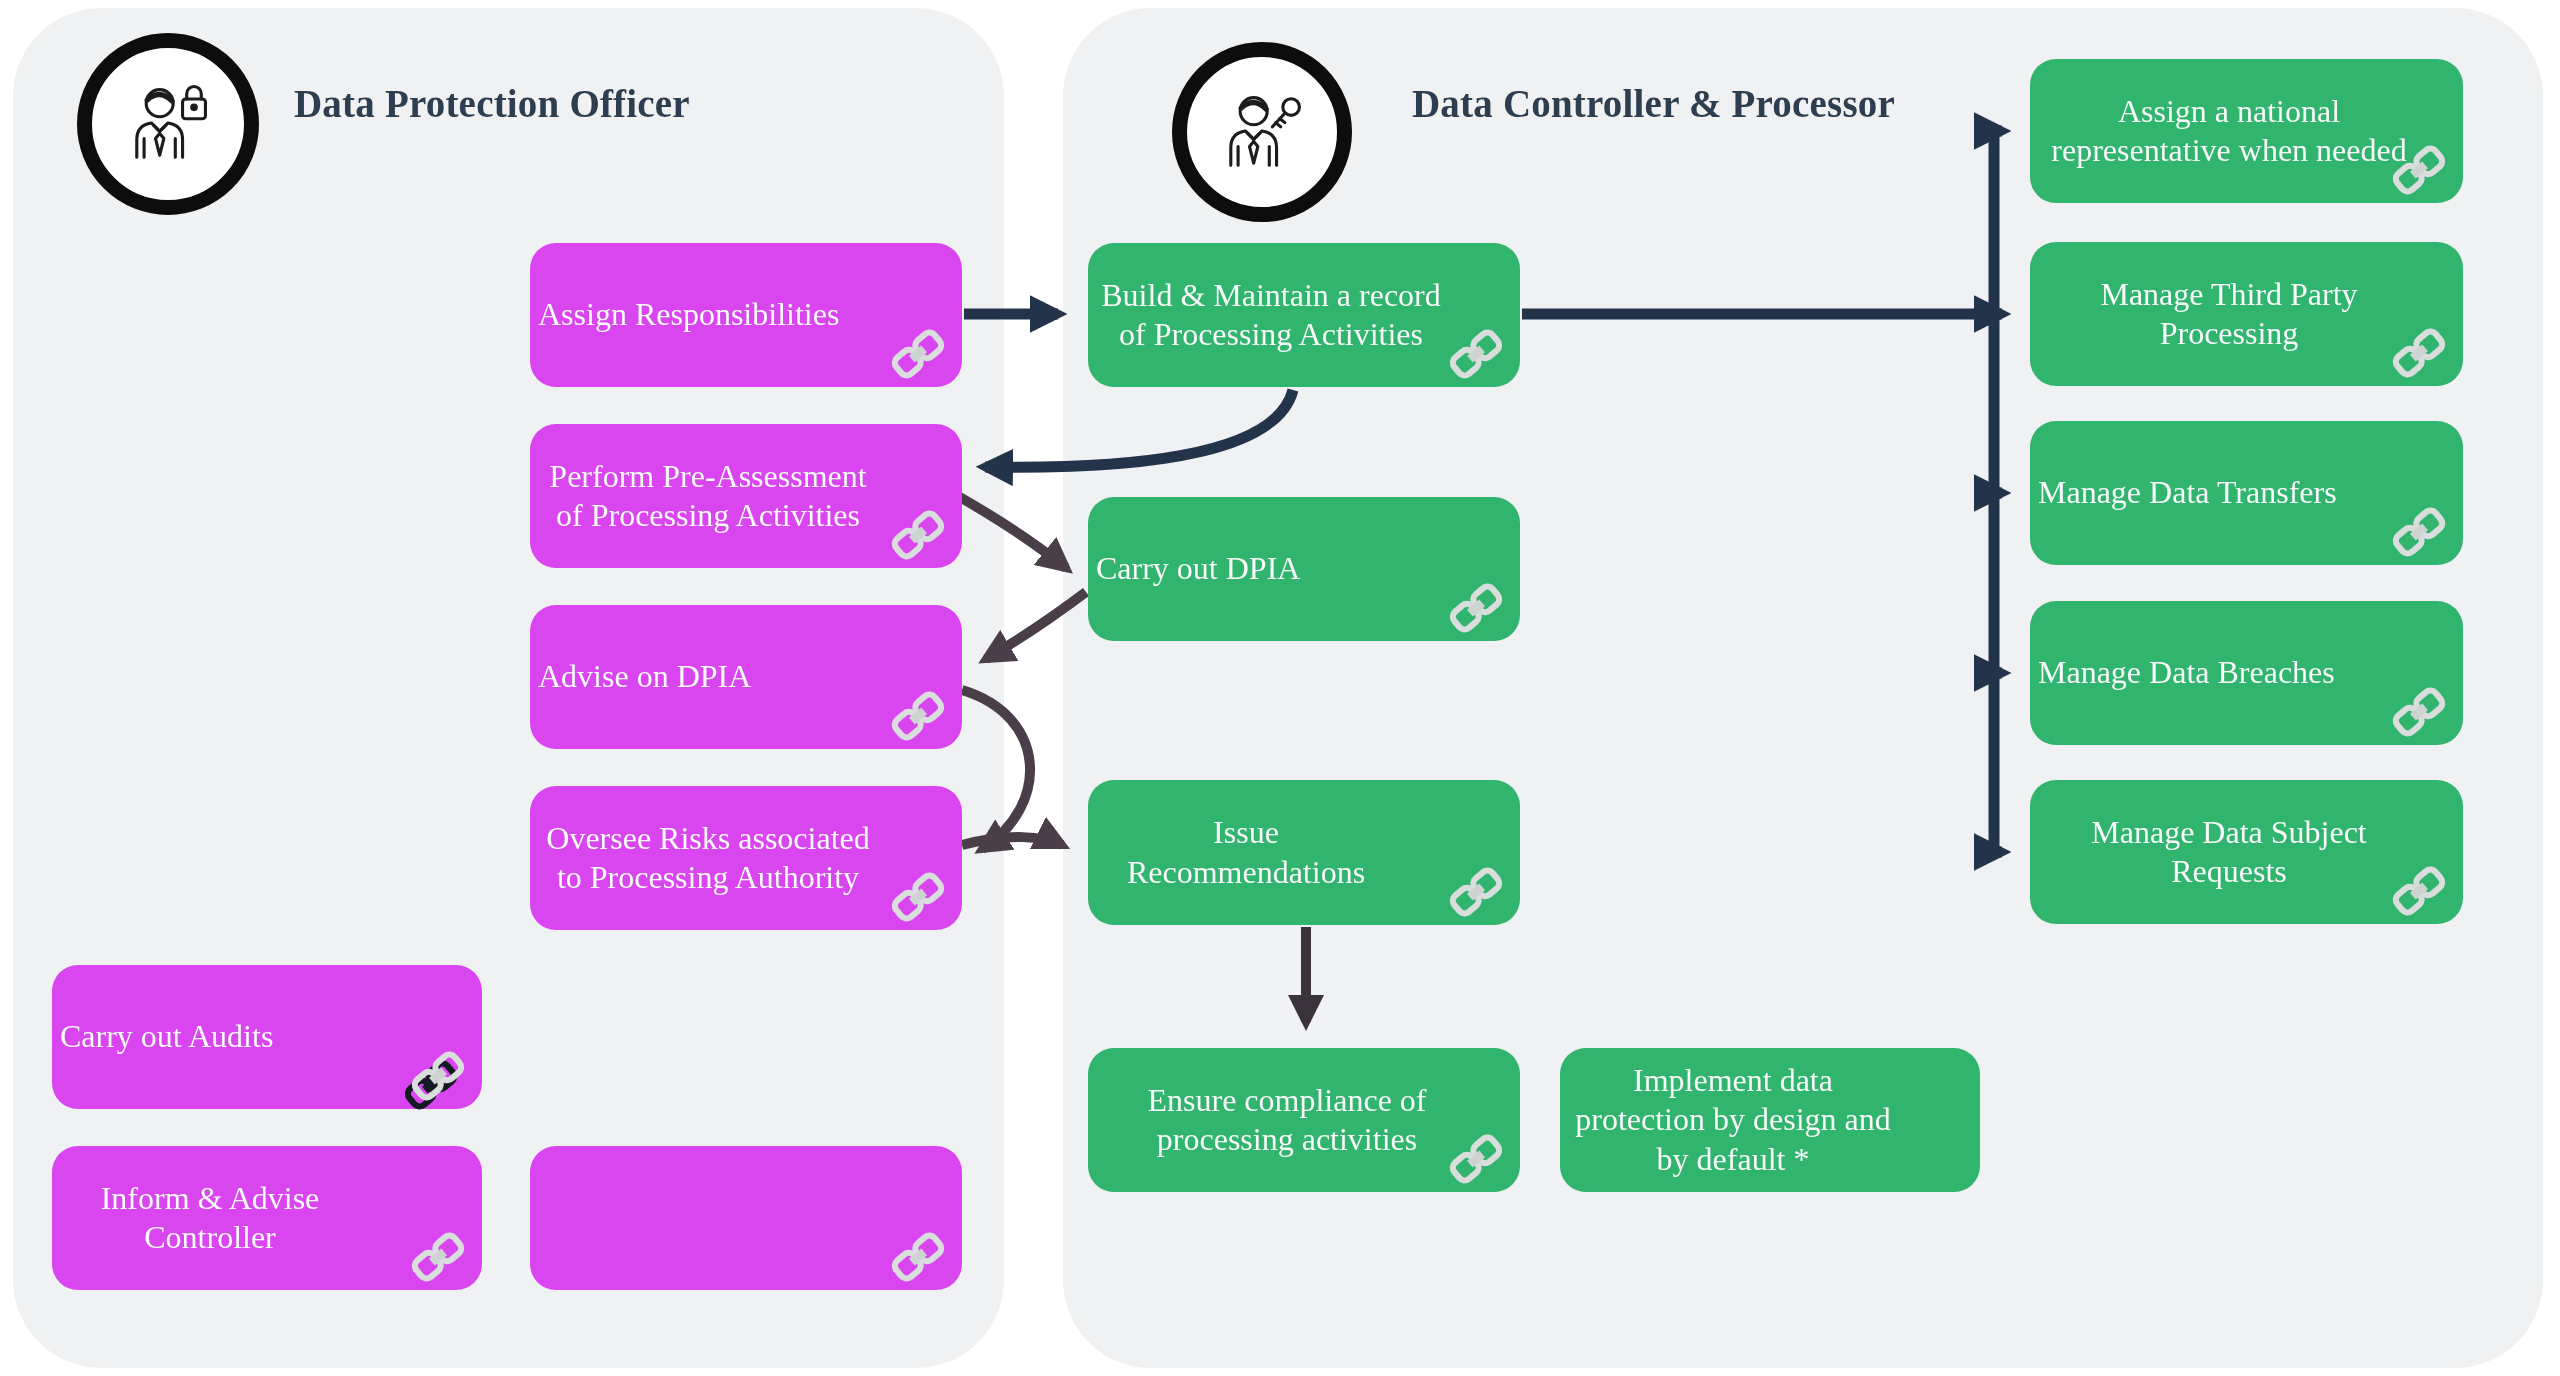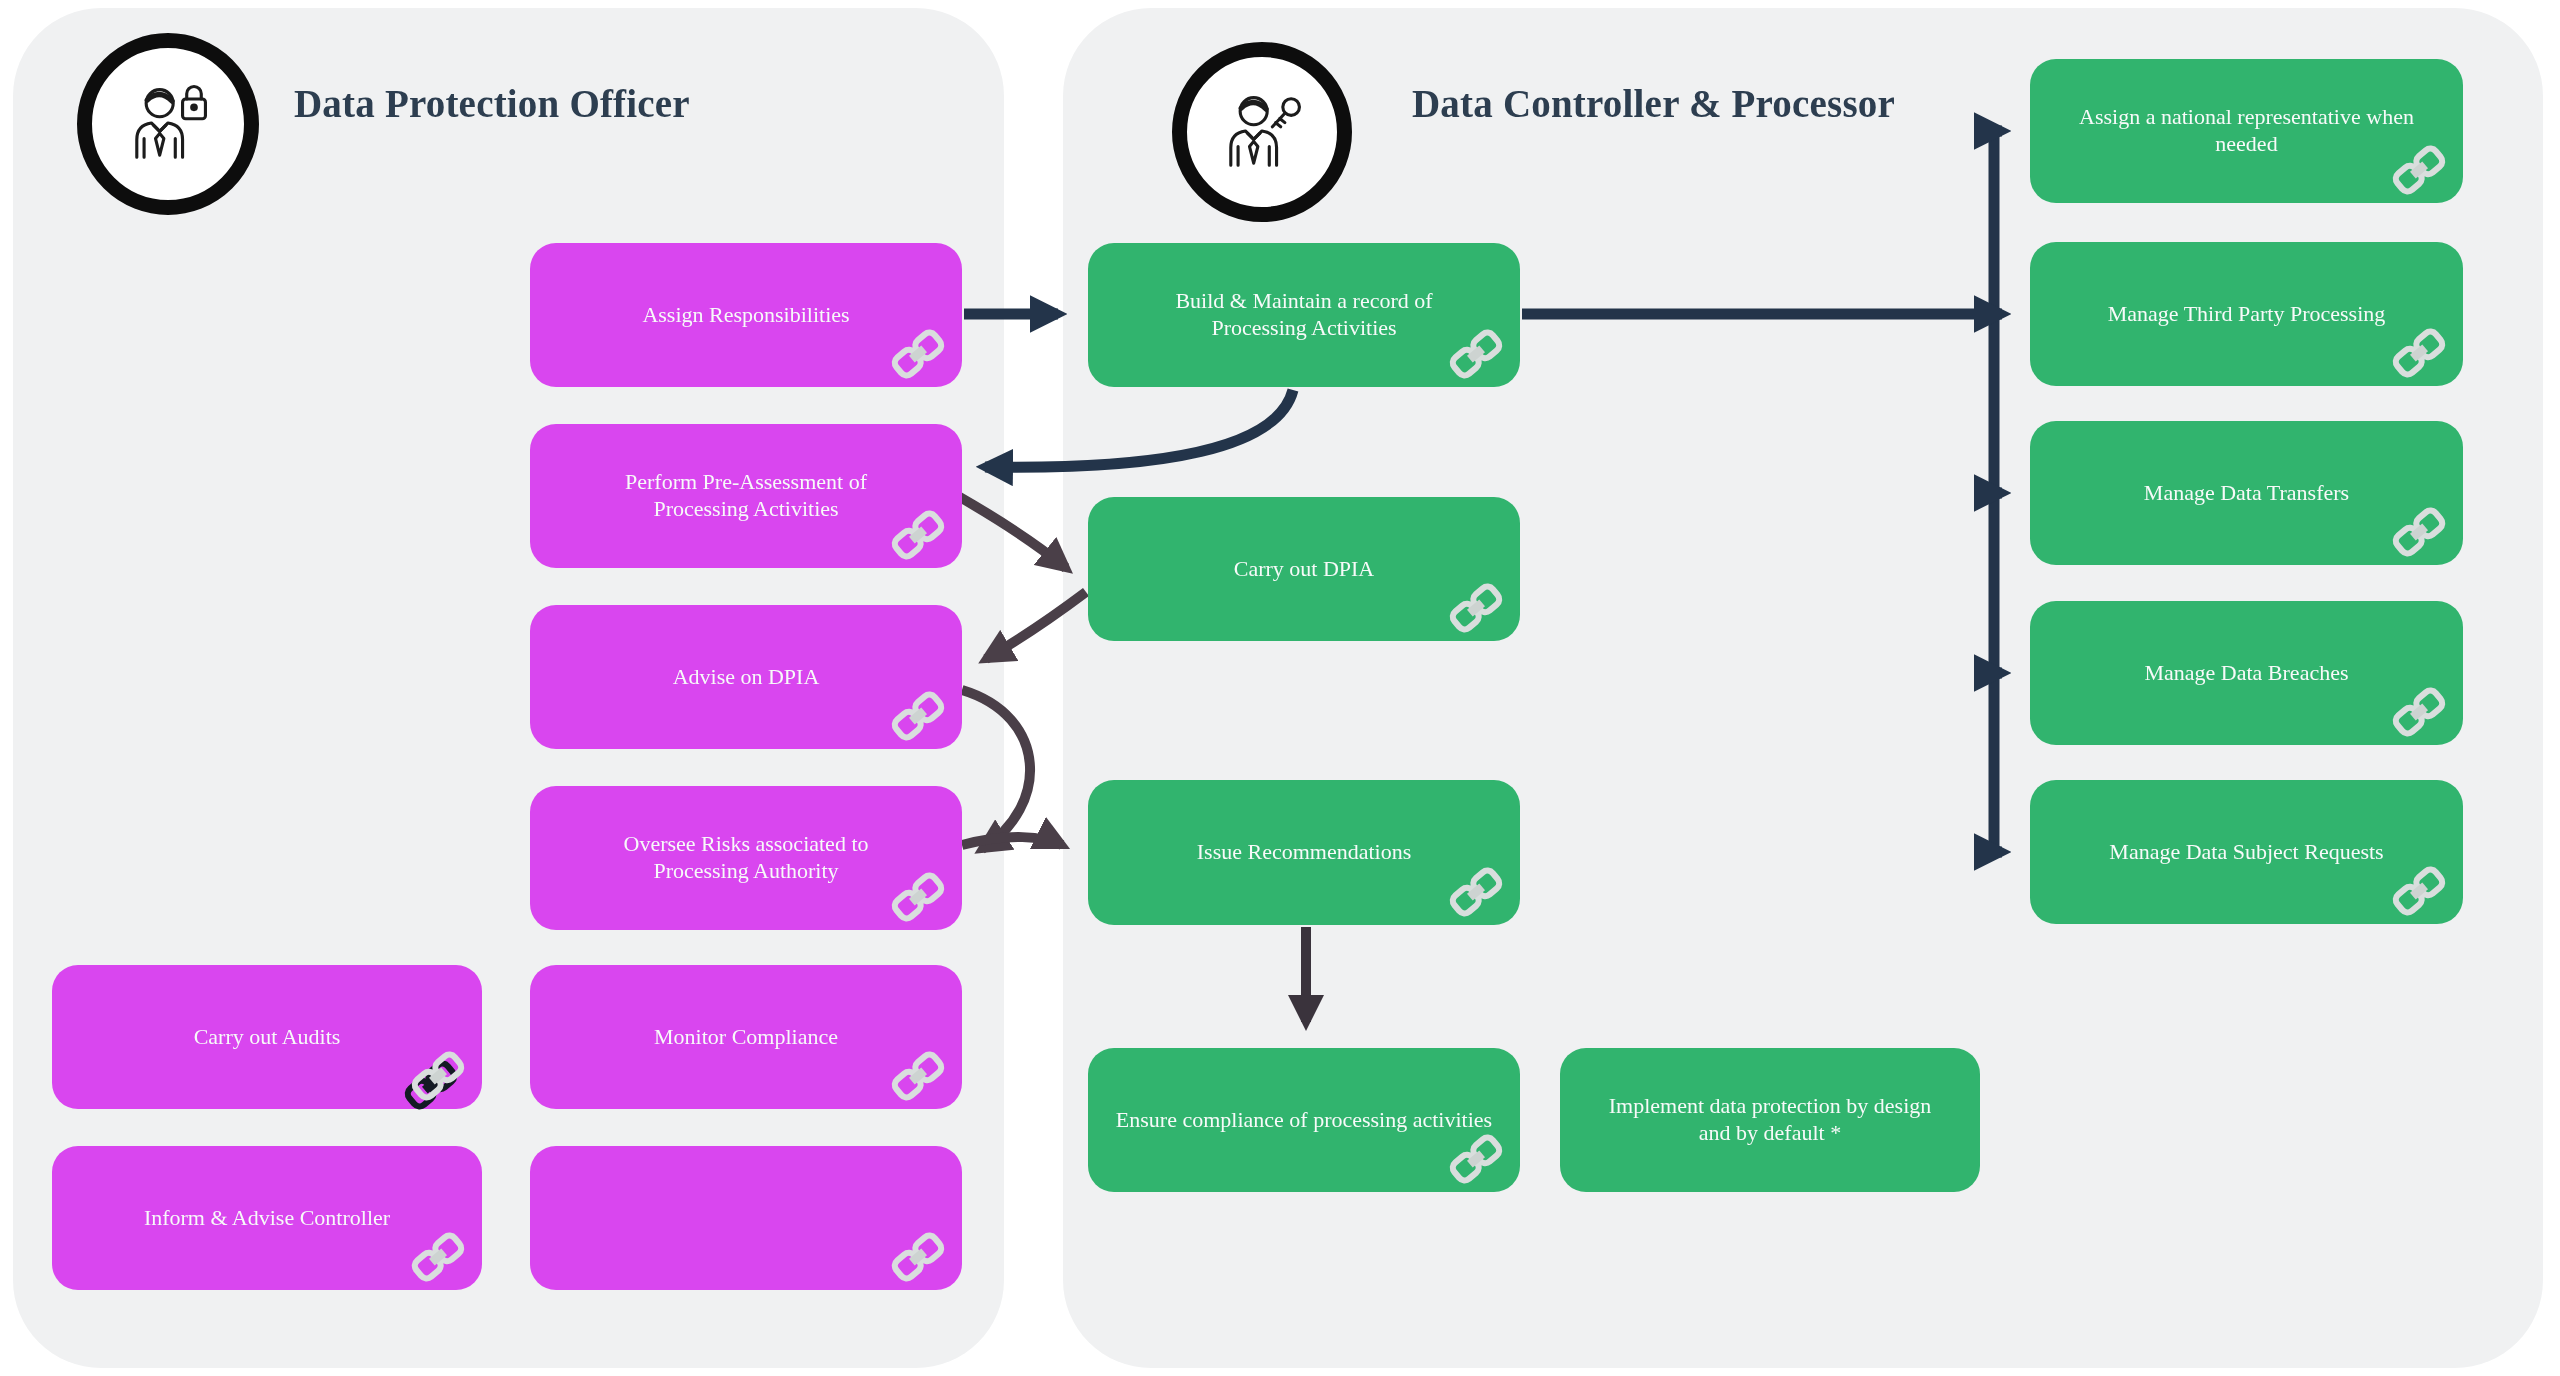--- a/index.html
+++ b/index.html
@@ -10,22 +10,22 @@
   .panel{position:absolute;background:#f0f1f2;border-radius:88px;}
   .role-circle{
     position:absolute;background:#ffffff;border:15px solid #0d0d0d;border-radius:50%;
     display:flex;align-items:center;justify-content:center;box-sizing:border-box;
   }
   .role-title{
     position:absolute;font-weight:bold;font-size:39px;color:#2d3e50;letter-spacing:.2px;
     white-space:nowrap;
   }
   .node{
-    position:absolute;border-radius:26px;display:flex;align-items:center;justify-content:center;
-    text-align:center;color:#f7faf9;font-size:22px;line-height:1.22;box-sizing:border-box;
+    position:absolute;border-radius:26px;display:flex;align-items:center;justify-content:flex-start;
+    text-align:center;color:#f7faf9;font-size:32px;line-height:1.22;box-sizing:border-box;
   }
   .node.dark{background:#d946ef;}
   .node.green{background:#31b46e;}
   .node .label{max-width:382px;padding:0 8px;}
   .node .label.w350{max-width:350px;}
   .node .label.w340{max-width:340px;}
   .node .label.w330{max-width:330px;}
   .node .label.w300{max-width:300px;}
   .link-icon{position:absolute;right:15px;bottom:8px;width:58px;height:50px;}
   .link-icon.shadowed{filter:drop-shadow(-7px 9px 0 #141a24);}
@@ -140,26 +140,20 @@
     <svg class="link-icon" viewBox="0 0 64 56">
         <use href="#chain-glyph"></use>
       </svg>
   </div>
   <div class="node dark" style="left:52px;top:965px;width:430px;height:144px;">
     <span class="label">Carry out Audits</span>
     <svg class="link-icon shadowed" viewBox="0 0 64 56">
         <use href="#chain-glyph"></use>
       </svg>
   </div>
-  <div class="node dark" style="left:530px;top:965px;width:432px;height:144px;">
-    <span class="label">Monitor Compliance</span>
-    <svg class="link-icon" viewBox="0 0 64 56">
-        <use href="#chain-glyph"></use>
-      </svg>
-  </div>
   <div class="node dark" style="left:52px;top:1146px;width:430px;height:144px;">
     <span class="label w300">Inform &amp; Advise Controller</span>
     <svg class="link-icon" viewBox="0 0 64 56">
         <use href="#chain-glyph"></use>
       </svg>
   </div>
   <div class="node dark" style="left:530px;top:1146px;width:432px;height:144px;">
     <svg class="link-icon" viewBox="0 0 64 56">
         <use href="#chain-glyph"></use>
       </svg>

